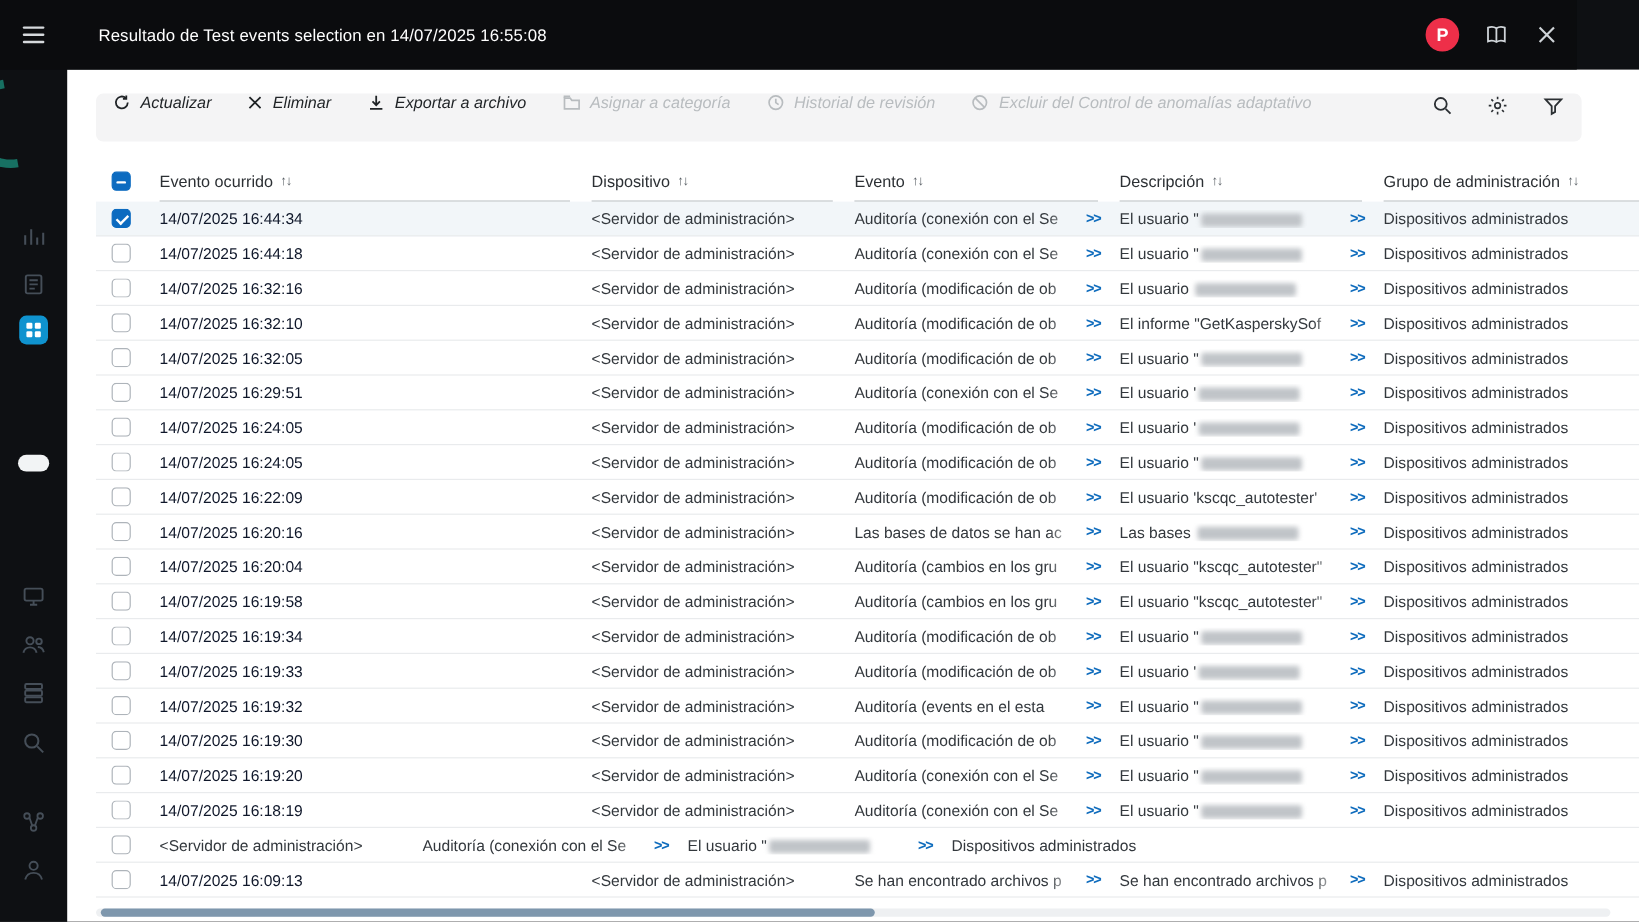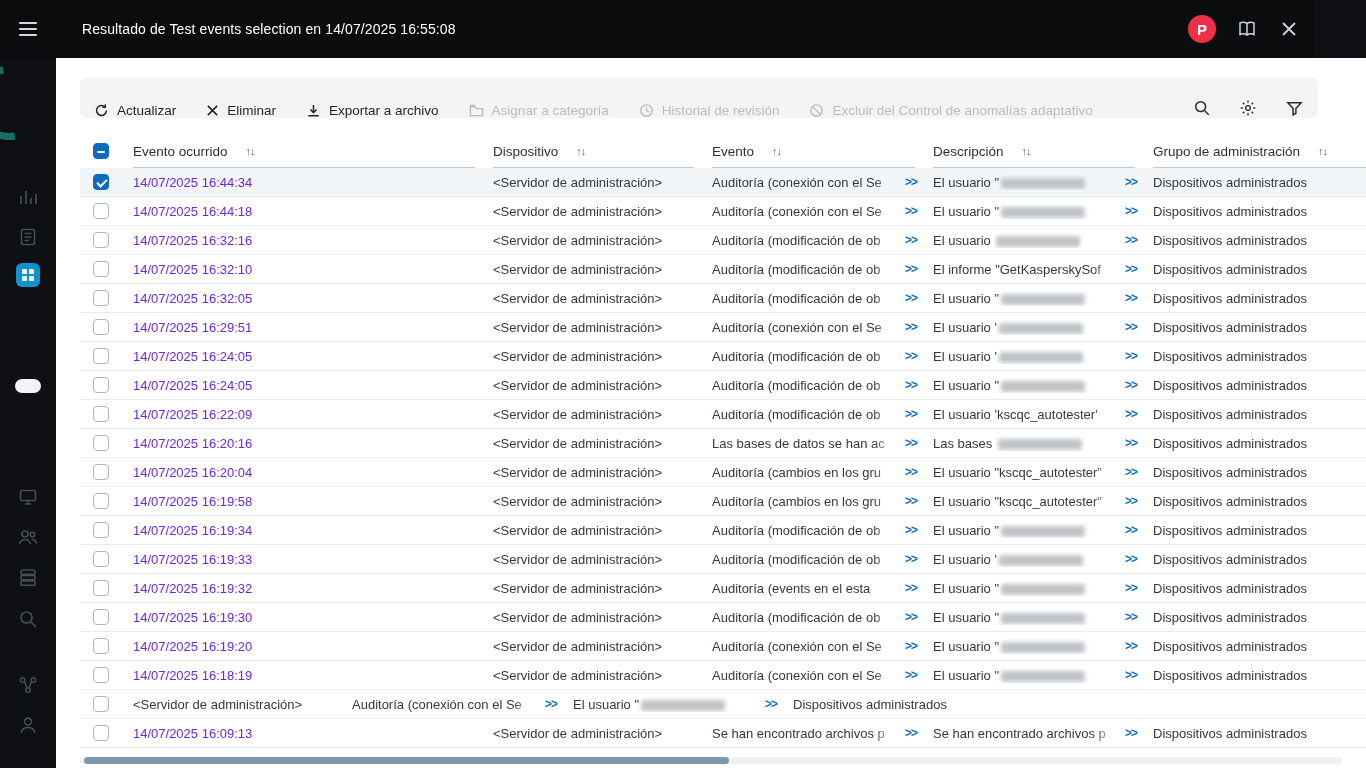--- a/index.html
+++ b/index.html
@@ -34,51 +34,51 @@
                display:flex; align-items:center; justify-content:center; }
   .nav-pill { position:absolute; left:15px; width:26px; height:14px; border-radius:7px;
               background:#f2f4f5; cursor:pointer; }
 
   
   .modal { position:absolute; left:56px; top:58px; right:0; bottom:0;
            background:#ffffff; overflow:hidden; }
 
   
   .toolbar { position:absolute; left:24px; top:20px; right:48px; height:40px;
-             background:#f4f4f5; border-radius:6px; display:flex; align-items:flex-end;
-             padding:0 14px; }
+             background:#f4f4f5; border-radius:6px; display:flex; align-items:flex-start;
+             padding:0 14px;font-style:italic; }
   .tbtn { display:flex; align-items:center; gap:8px; font-size:13.5px; color:#1f2326;
           margin-right:30px; cursor:pointer; white-space:nowrap; }
   .tbtn svg { flex:0 0 auto; }
   .tbtn.disabled { color:#b8bcbf; cursor:default; }
   .toolbar-right { margin-left:auto; display:flex; align-items:center; gap:26px;
                    color:#2b2f33; }
   .toolbar-right .ric { width:20px; height:20px; display:flex; align-items:center;
                         justify-content:center; cursor:pointer; }
 
   
   .table { position:absolute; left:24px; top:76px; right:0; bottom:16px; overflow:hidden; }
   .thead { display:flex; height:34px; align-items:center; font-size:13.5px; color:#2c3034; }
-  .hcell { position:relative; height:100%; display:flex; align-items:center; gap:18px;
+  .hcell { position:relative; height:100%; display:flex; align-items:center; gap:6px;
            white-space:nowrap; cursor:pointer; }
   .hcell.hline::after { content:""; position:absolute; left:0; right:18px; bottom:0;
                         height:1px; background:#c3c8cc; }
   .sort { font-size:11px; color:#5a6066; letter-spacing:-1px; }
   .c0 { width:53px; flex:0 0 53px; padding-left:13px; }
   .c1 { width:360px; flex:0 0 360px; }
   .c2 { width:219px; flex:0 0 219px; }
   .c3 { width:221px; flex:0 0 221px; padding-right:16px; }
   .c4 { width:220px; flex:0 0 220px; padding-right:16px; }
   .c5 { width:260px; flex:0 0 260px; }
 
   .row { display:flex; height:29px; align-items:center; border-bottom:1px solid #e9ebed;
          font-size:13px; color:#33383d; --rowbg:#ffffff; }
   .row.selected { background:#f2f6f9; --rowbg:#f2f6f9; }
   .cell { display:flex; align-items:center; overflow:hidden; white-space:nowrap; }
-  .time { color:#6d28d9; cursor:pointer; }
+  .time { color:#0f172a; cursor:pointer; }
   .chev { color:#0f6cbd; font-size:12px; font-weight:bold; letter-spacing:-1px;
           margin-left:6px; cursor:pointer; flex:0 0 auto; }
   .fade { position:relative; overflow:hidden; white-space:nowrap; flex:1 1 auto; min-width:0; }
   .fade::after { content:""; position:absolute; right:0; top:0; bottom:0; width:26px;
                  background:linear-gradient(90deg, rgba(255,255,255,0), var(--rowbg,#fff)); }
   .redact { display:inline-block; height:11px; width:84px; background:#c0c4c8;
             border-radius:2px; filter:blur(2px); vertical-align:middle; margin:0 2px; }
 
   
   .cb { position:relative; width:16px; height:16px; border:1.5px solid #aeb4ba;

